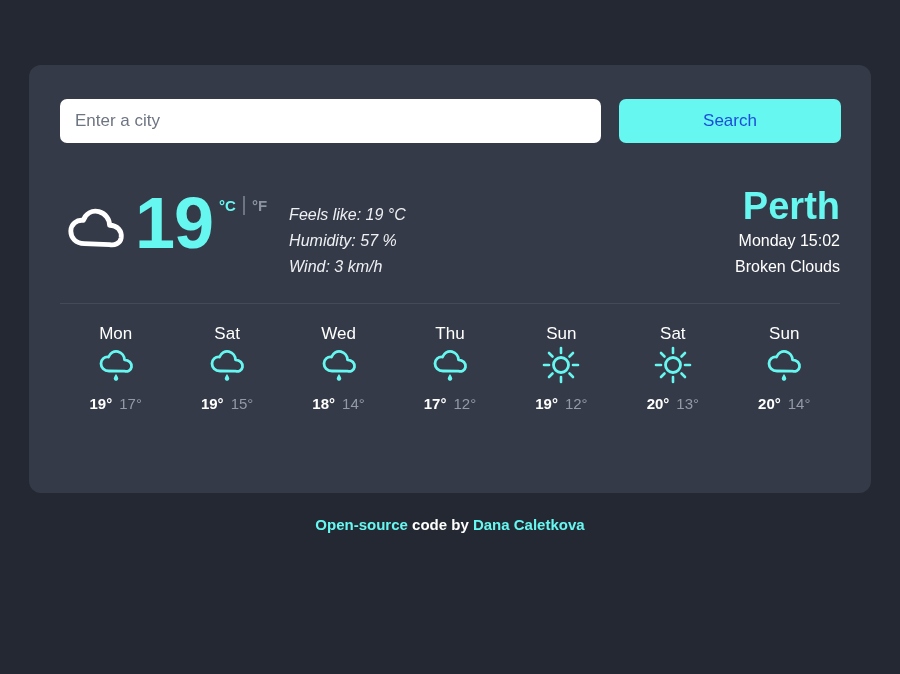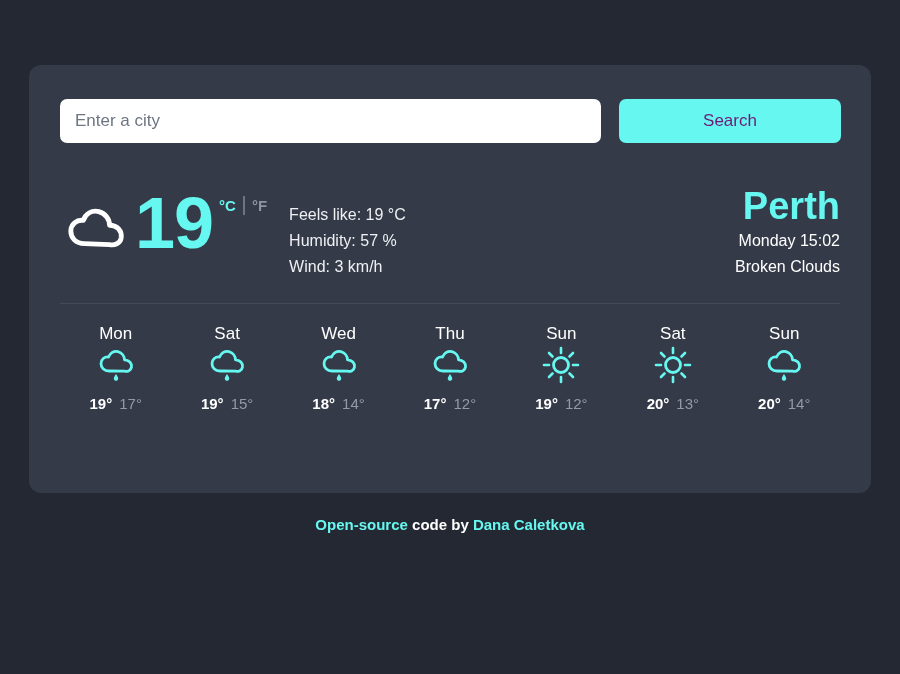--- a/index.html
+++ b/index.html
@@ -56,21 +56,21 @@
   .search-input::placeholder { color: #6e7582; }
 
   .search-button {
     flex: 0 0 222px;
     height: 44px;
     background: #66f7f0;
     border: none;
     border-radius: 7px;
     font-family: "Liberation Sans", sans-serif;
     font-size: 17px;
-    color: #701a75;
+    color: #1d4ed8;
     cursor: pointer;
   }
 
   
   .current {
     display: flex;
     align-items: flex-end;
     margin-top: 29px;
     height: 108px;
   }
@@ -116,20 +116,21 @@
     height: 19px;
     background: #6d7483;
   }
 
   .details {
     margin-top: 26px;
     margin-left: 22px;
     color: #eef0f3;
     font-size: 16px;
     line-height: 26px;
+    font-style: italic;
   }
 
   .current-right {
     text-align: right;
     margin-top: 10px;
     flex: 0 0 auto;
   }
   .city-name {
     font-size: 38px;
     font-weight: bold;

